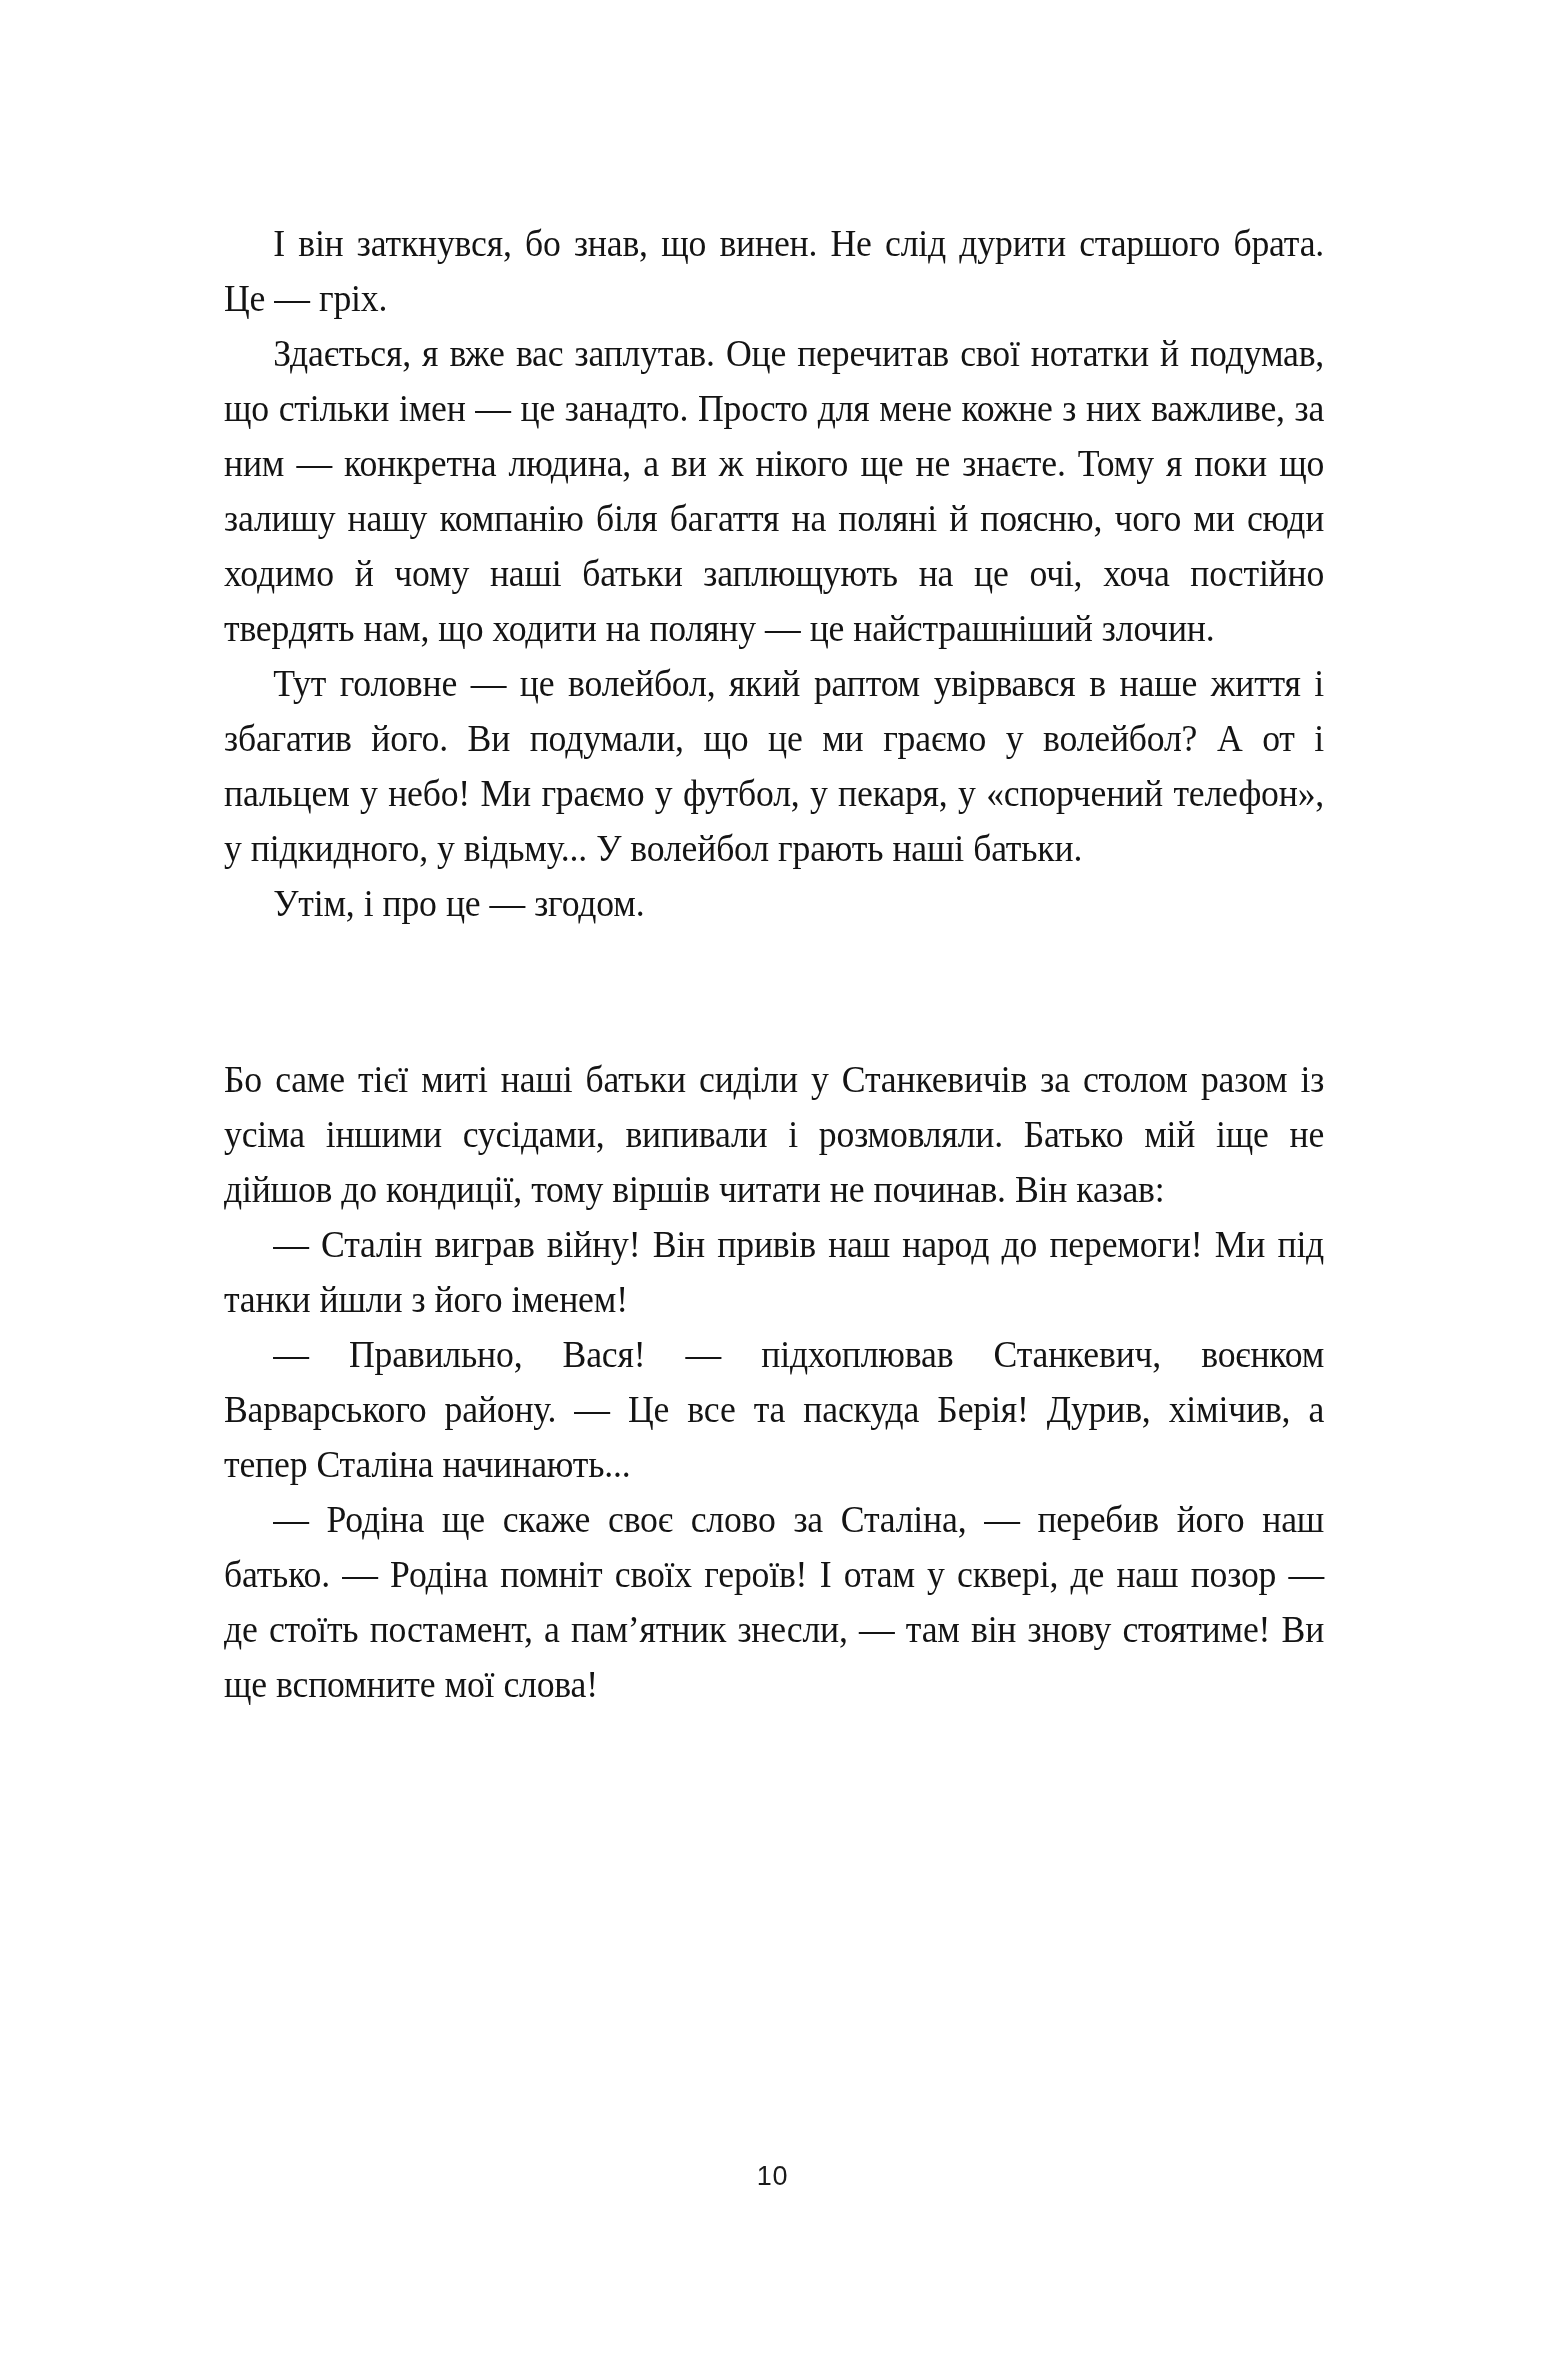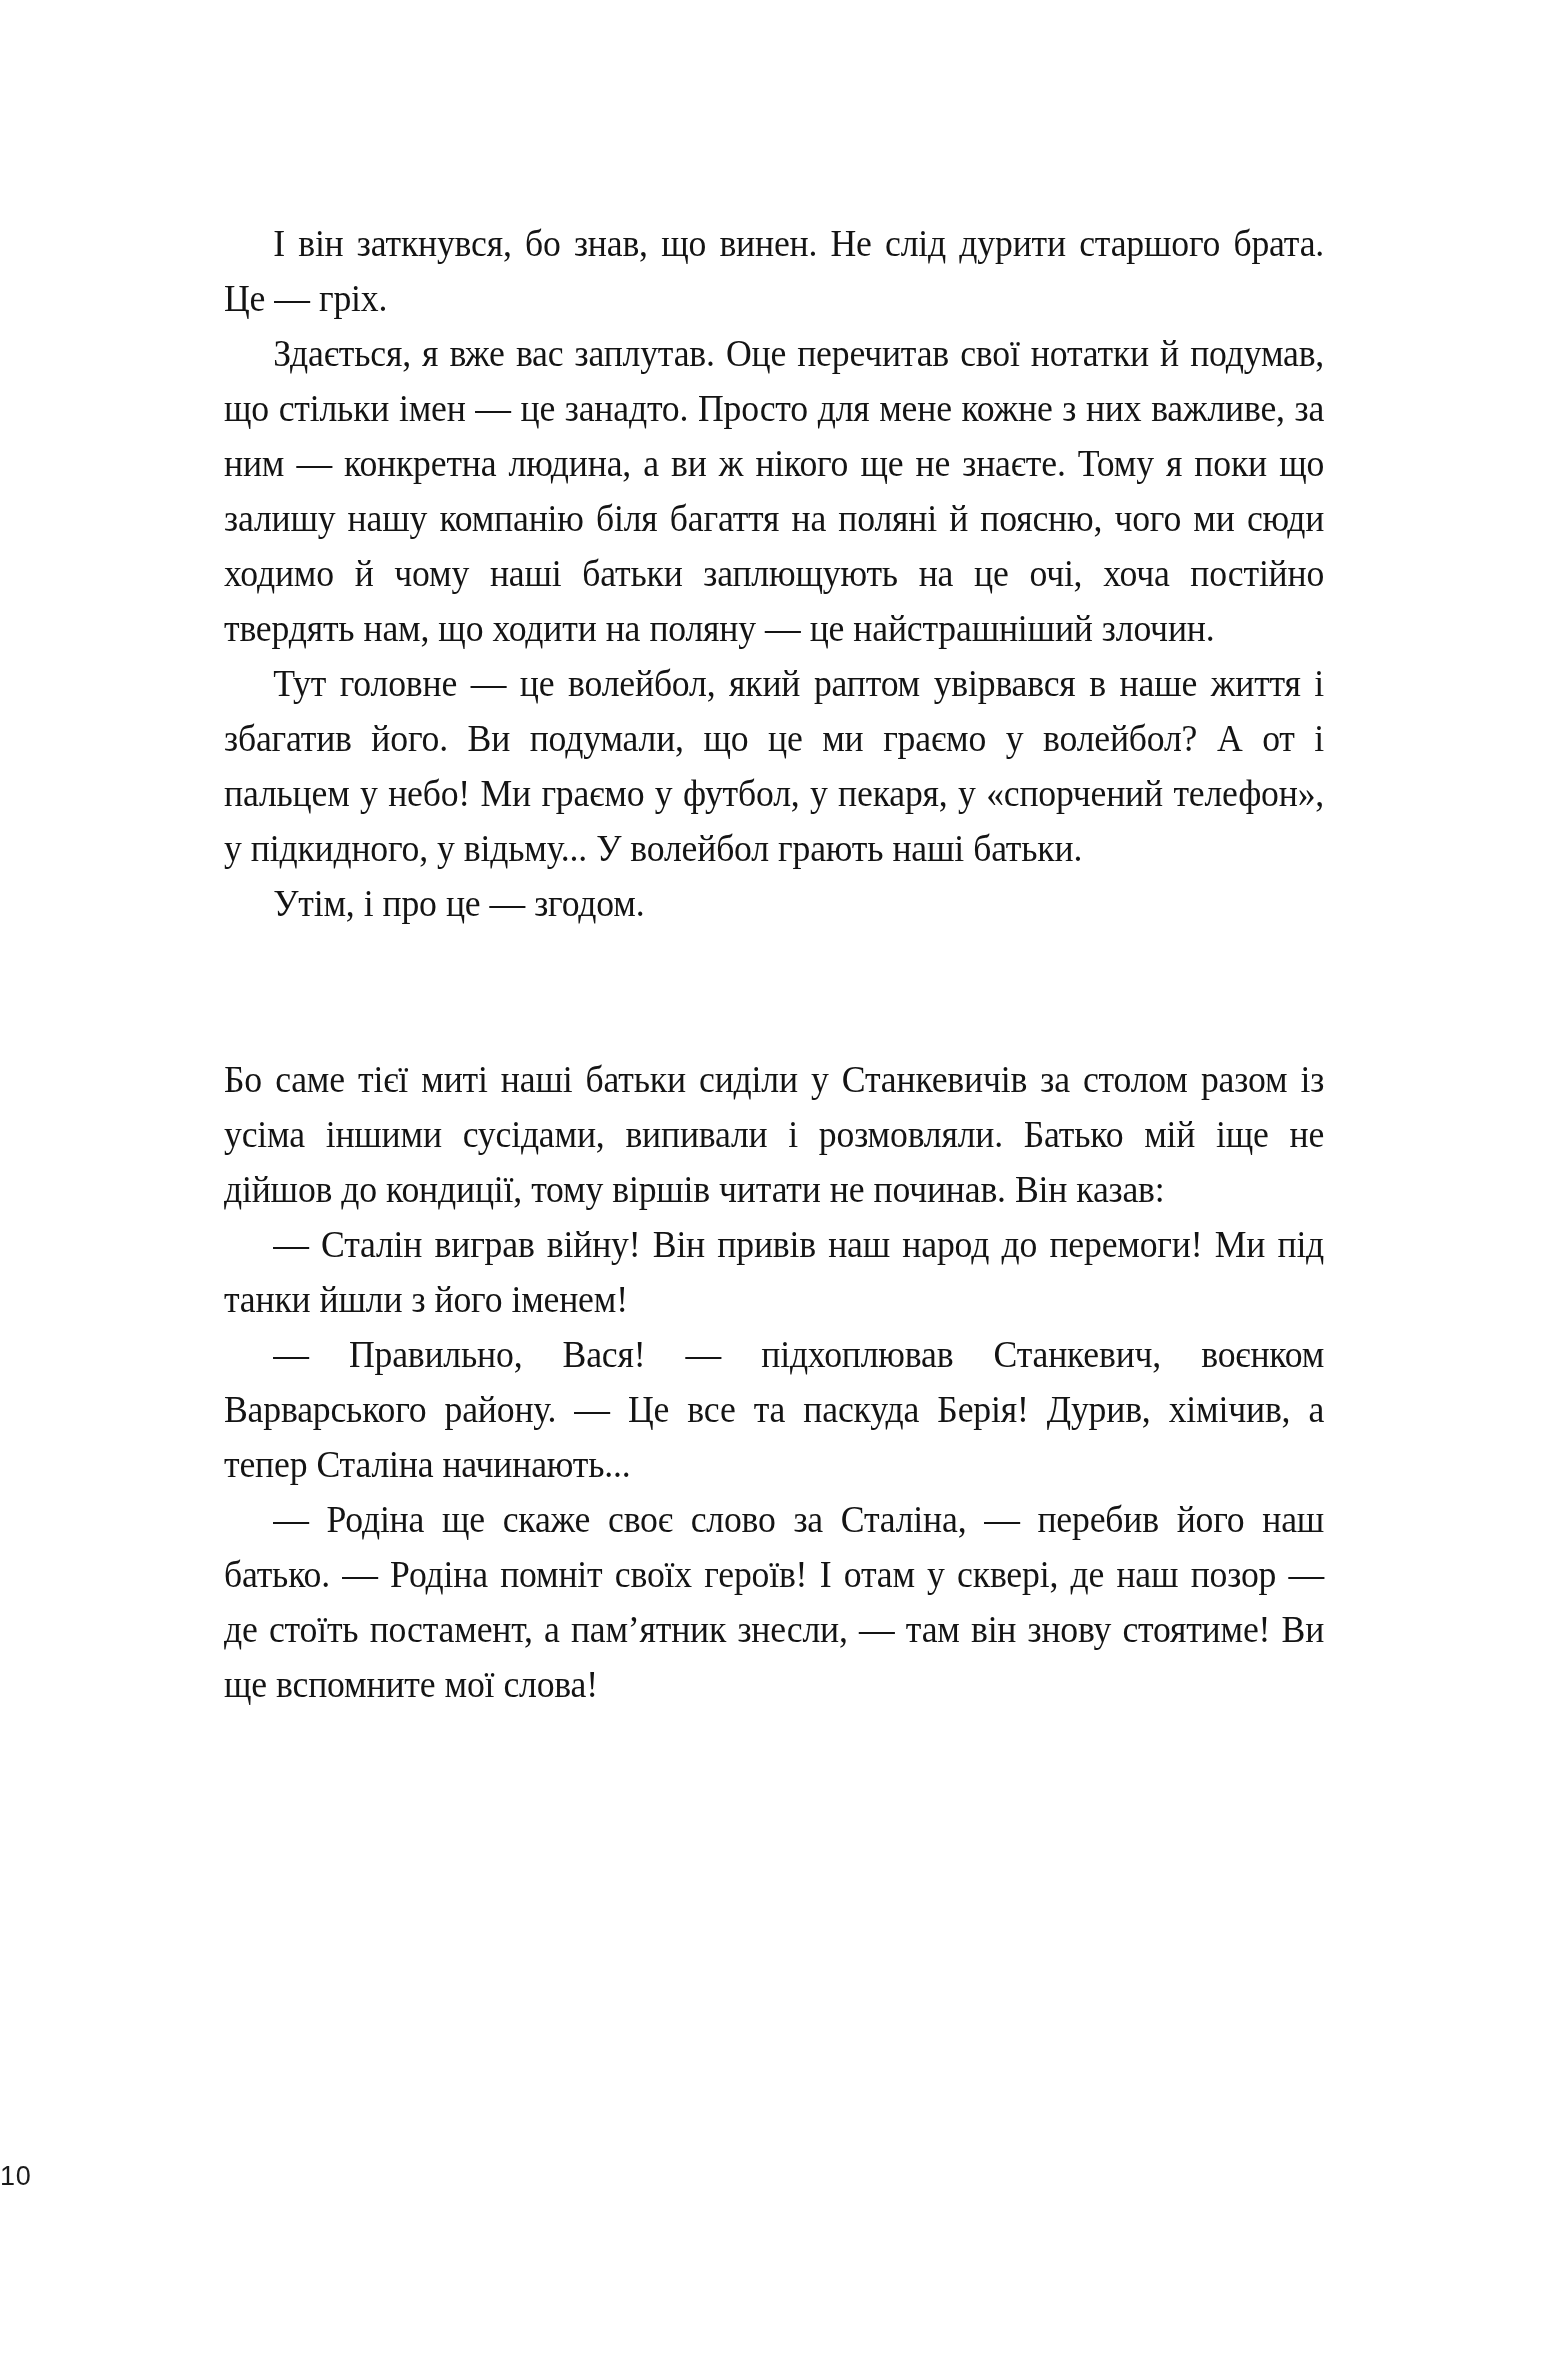--- a/index.html
+++ b/index.html
@@ -60,20 +60,21 @@
   
   .section-gap {
     height: 121px;
   }
 
   .page-number {
     position: absolute;
     left: 0;
     top: 2161px;
     width: 1545px;
+    text-align: center;
     font-family: "Liberation Sans", "DejaVu Sans", sans-serif;
     font-size: 27px;
     letter-spacing: 0.8px;
     color: #1a1a1a;
   }
 </style>
 </head>
 <body>
 
 <div class="page">

